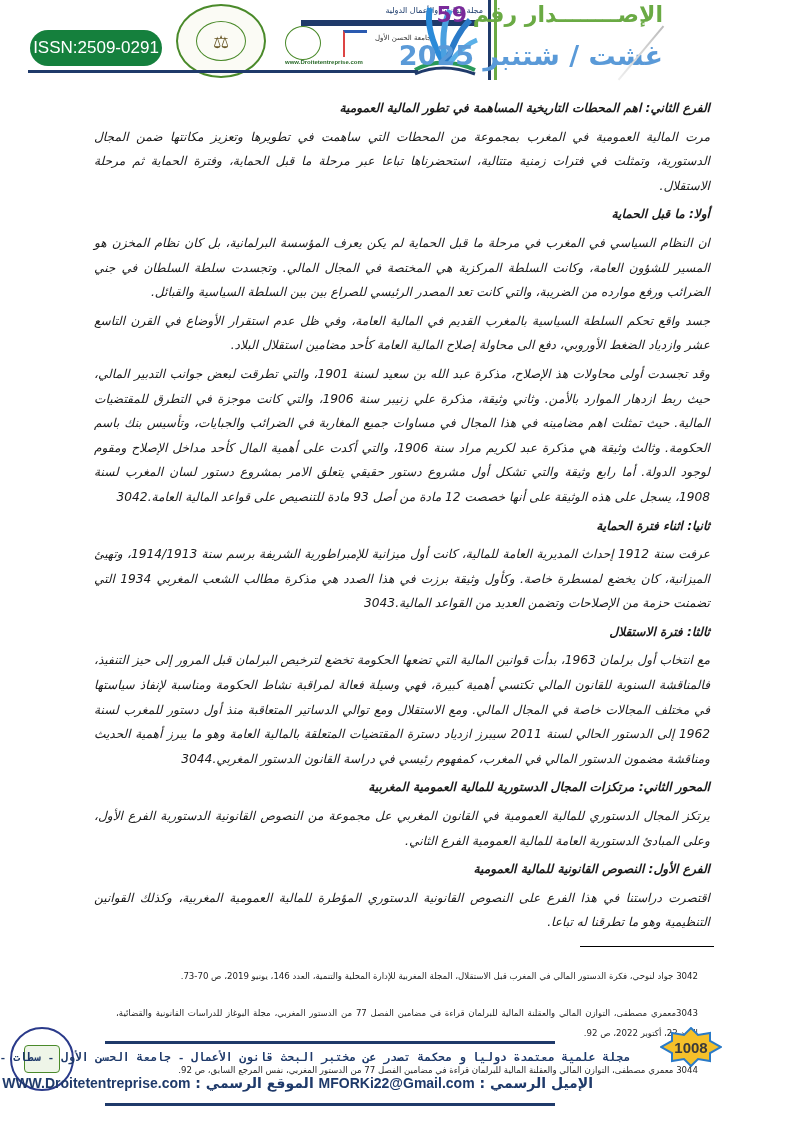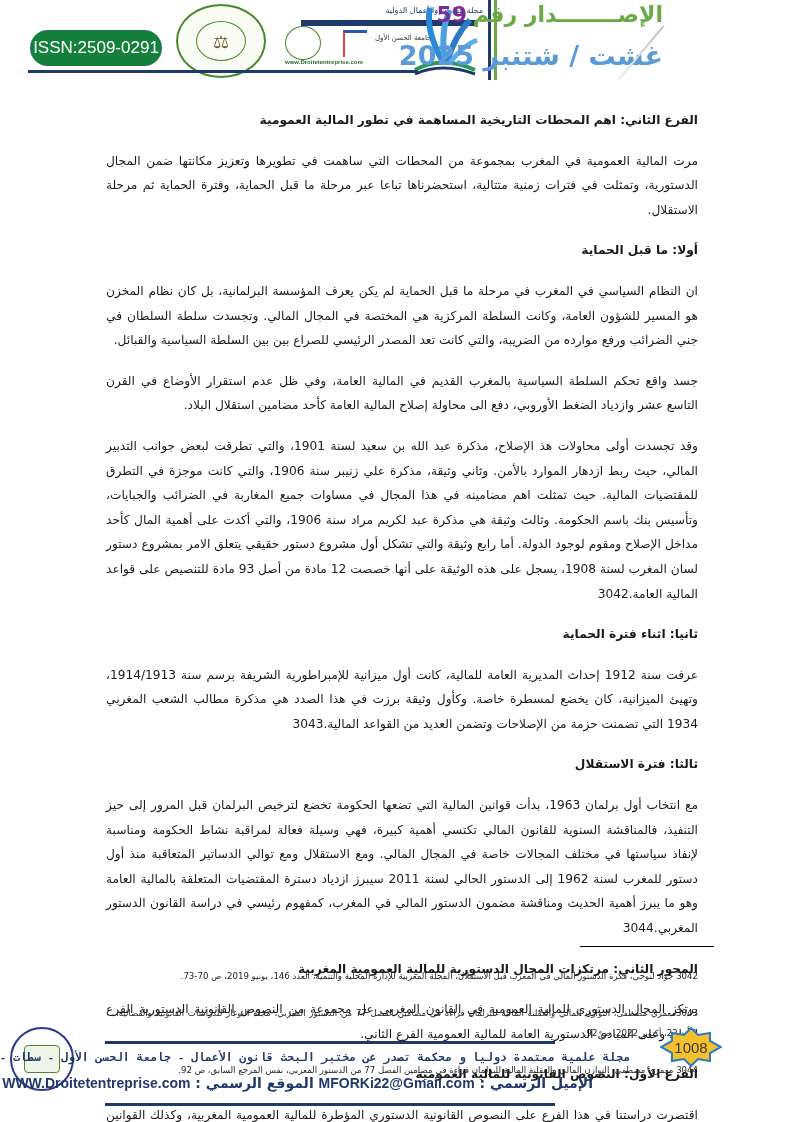--- a/index.html
+++ b/index.html
@@ -38,42 +38,42 @@
   .issue-date { position: absolute; right: 130px; top: 40px; direction: rtl; white-space: nowrap;
                 font-family: "DejaVu Sans", sans-serif; font-weight: bold; color: #5a9ad8; font-size: 27px; }
   .diag-line { position: absolute; left: 640px; top: 18px; width: 2px; height: 70px;
                background: linear-gradient(#bbb, #eee); transform: rotate(40deg); }
   .header-rule { position: absolute; left: 28px; top: 70px; width: 390px; height: 3px; background: #1f3a6a; }
 
   
   .content { position: absolute; left: 90px; top: 92px; width: 624px; direction: rtl;
              font-family: "DejaVu Sans", sans-serif; font-size: 12.2px; line-height: 24.6px;
              text-align: justify; }
-  .content p { margin: 16px; }
+  .content p { margin: 4px; font-style: italic; }
   .content .h { font-weight: bold; }
 
   
   .fn-rule { position: absolute; left: 580px; top: 946px; width: 134px; height: 1px; background: #000; }
   .footnotes { position: absolute; left: 100px; top: 950px; width: 614px; direction: rtl;
                font-family: "DejaVu Sans", sans-serif; font-size: 8.6px; line-height: 20.5px; color: #222;
                text-align: justify; }
   .footnotes p { margin: 16px; }
 
   
   .footer { position: absolute; left: 0; top: 1025px; width: 793px; height: 97px; }
   .ft-rule { position: absolute; left: 105px; width: 450px; height: 3px; background: #1f3a6a; }
   .ft-line1 { position: absolute; right: 163px; top: 25px; direction: rtl; white-space: nowrap;
               font-family: Liberation Mono, monospace; font-weight: bold; font-size: 11.4px; color: #1f3a6a; }
   .ft-line2 { position: absolute; right: 200px; top: 50px; direction: rtl; white-space: nowrap;
               font-family: "DejaVu Sans", sans-serif; font-weight: bold; font-size: 14px; color: #1f3a6a; }
   .ft-line2 .en { font-family: "Liberation Sans", sans-serif; direction: ltr; unicode-bidi: embed; }
   .page-badge { position: absolute; left: 660px; top: 2px; width: 62px; height: 40px; }
   .page-badge span { position: absolute; left: 0; top: 0; width: 62px; height: 40px;
                      display: flex; align-items: center; justify-content: center;
-                     font-family: "Liberation Sans", sans-serif; font-weight: normal; font-size: 15px; color: #3a3a3a; }
+                     font-family: "Liberation Sans", sans-serif; font-weight: bold; font-size: 15px; color: #3a3a3a; }
   .editor-seal { position: absolute; left: 10px; top: 2px; width: 60px; height: 60px;
                  border: 2px solid #2a3a8a; border-radius: 50%; background: #fff;
                  display: flex; align-items: center; justify-content: center; }
   .editor-seal .inner { width: 34px; height: 26px; border: 1px solid #4a8a2a; border-radius: 4px;
                         background: #eef5e8; }
 </style>
 </head>
 <body>
 
 <div class="header">

